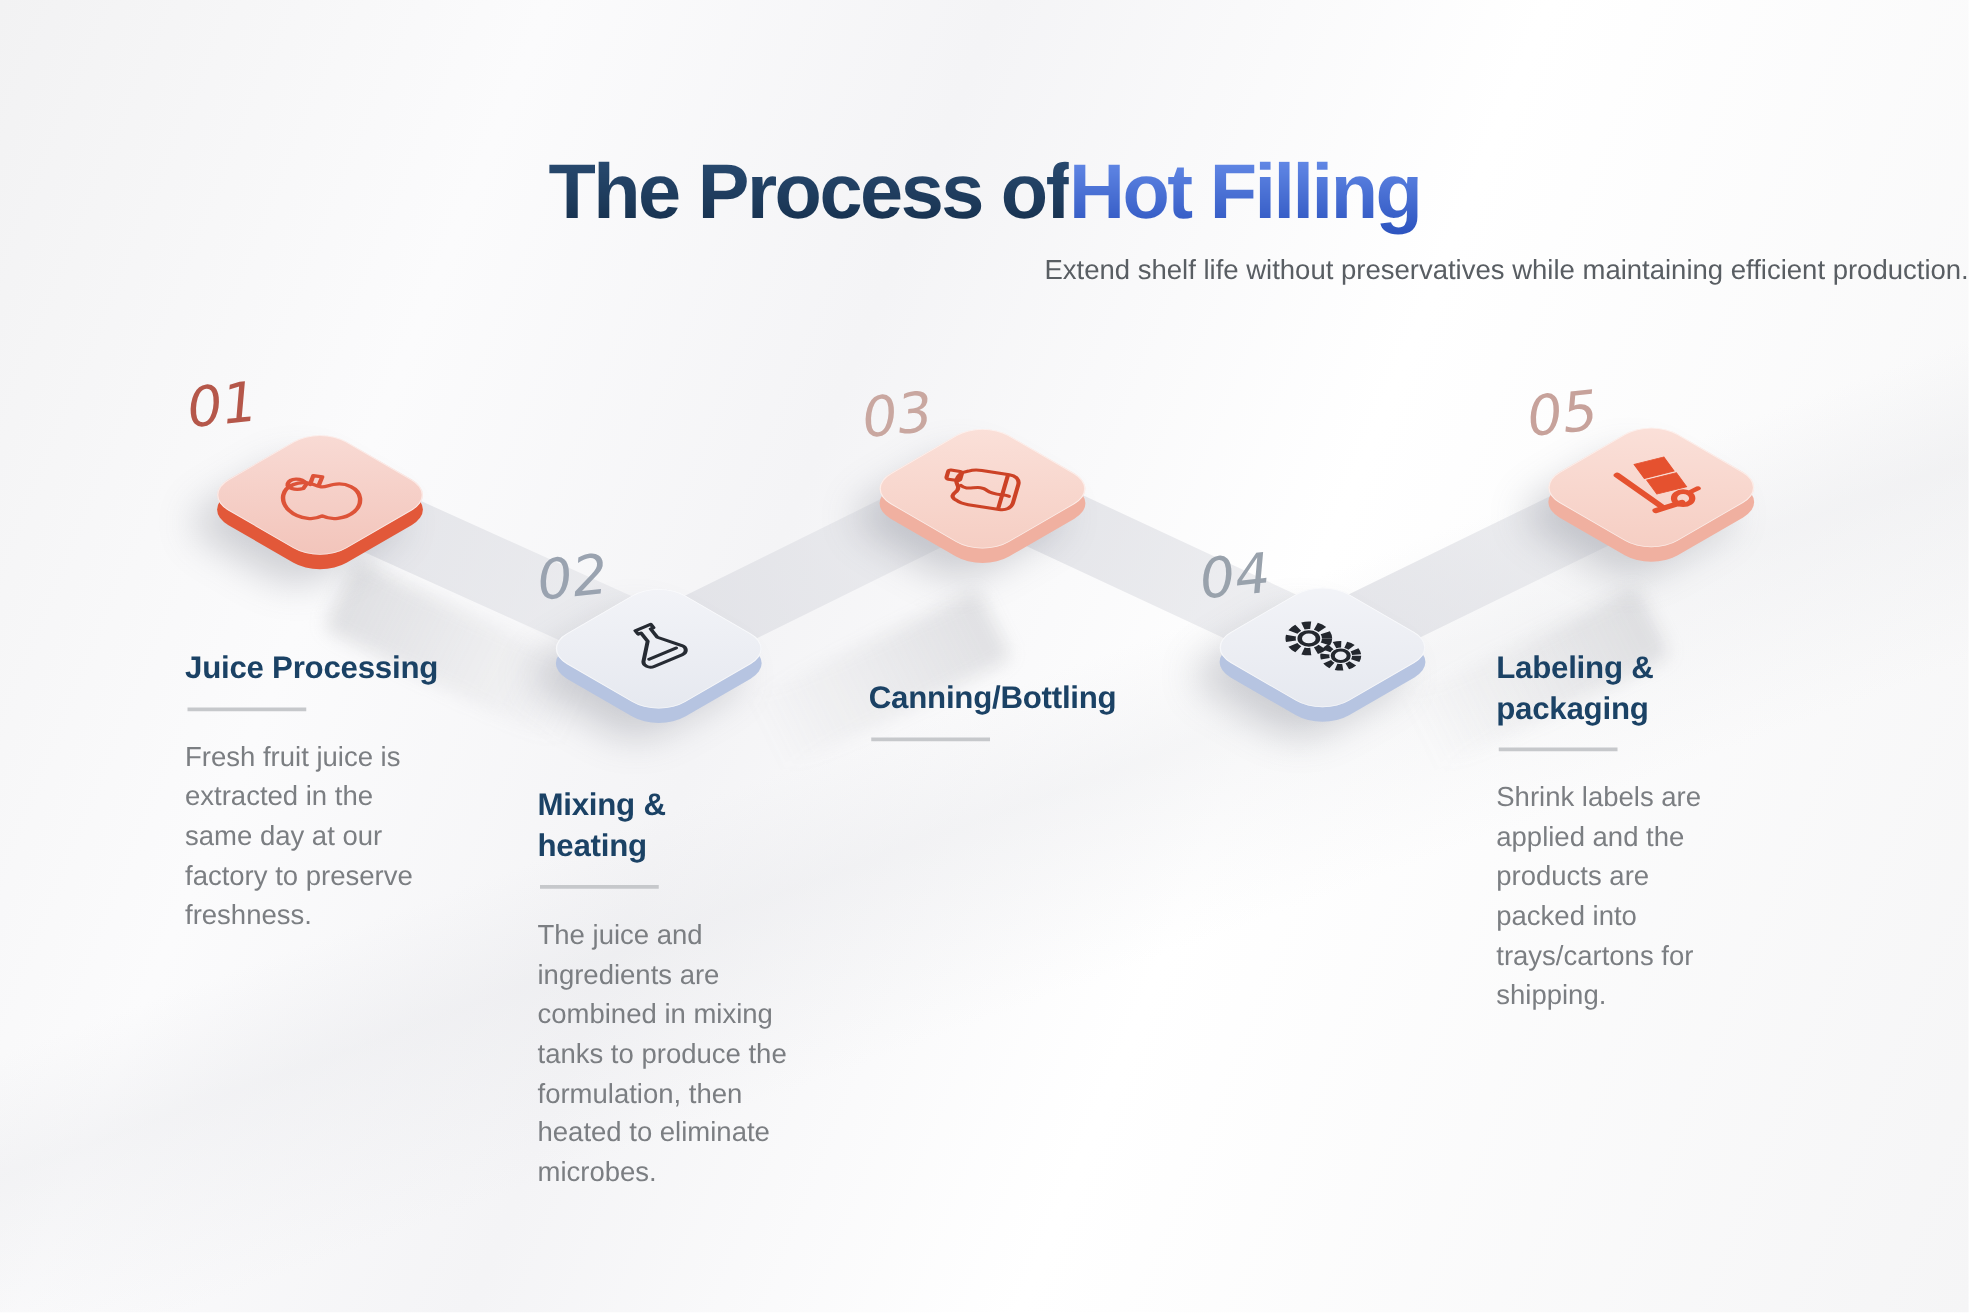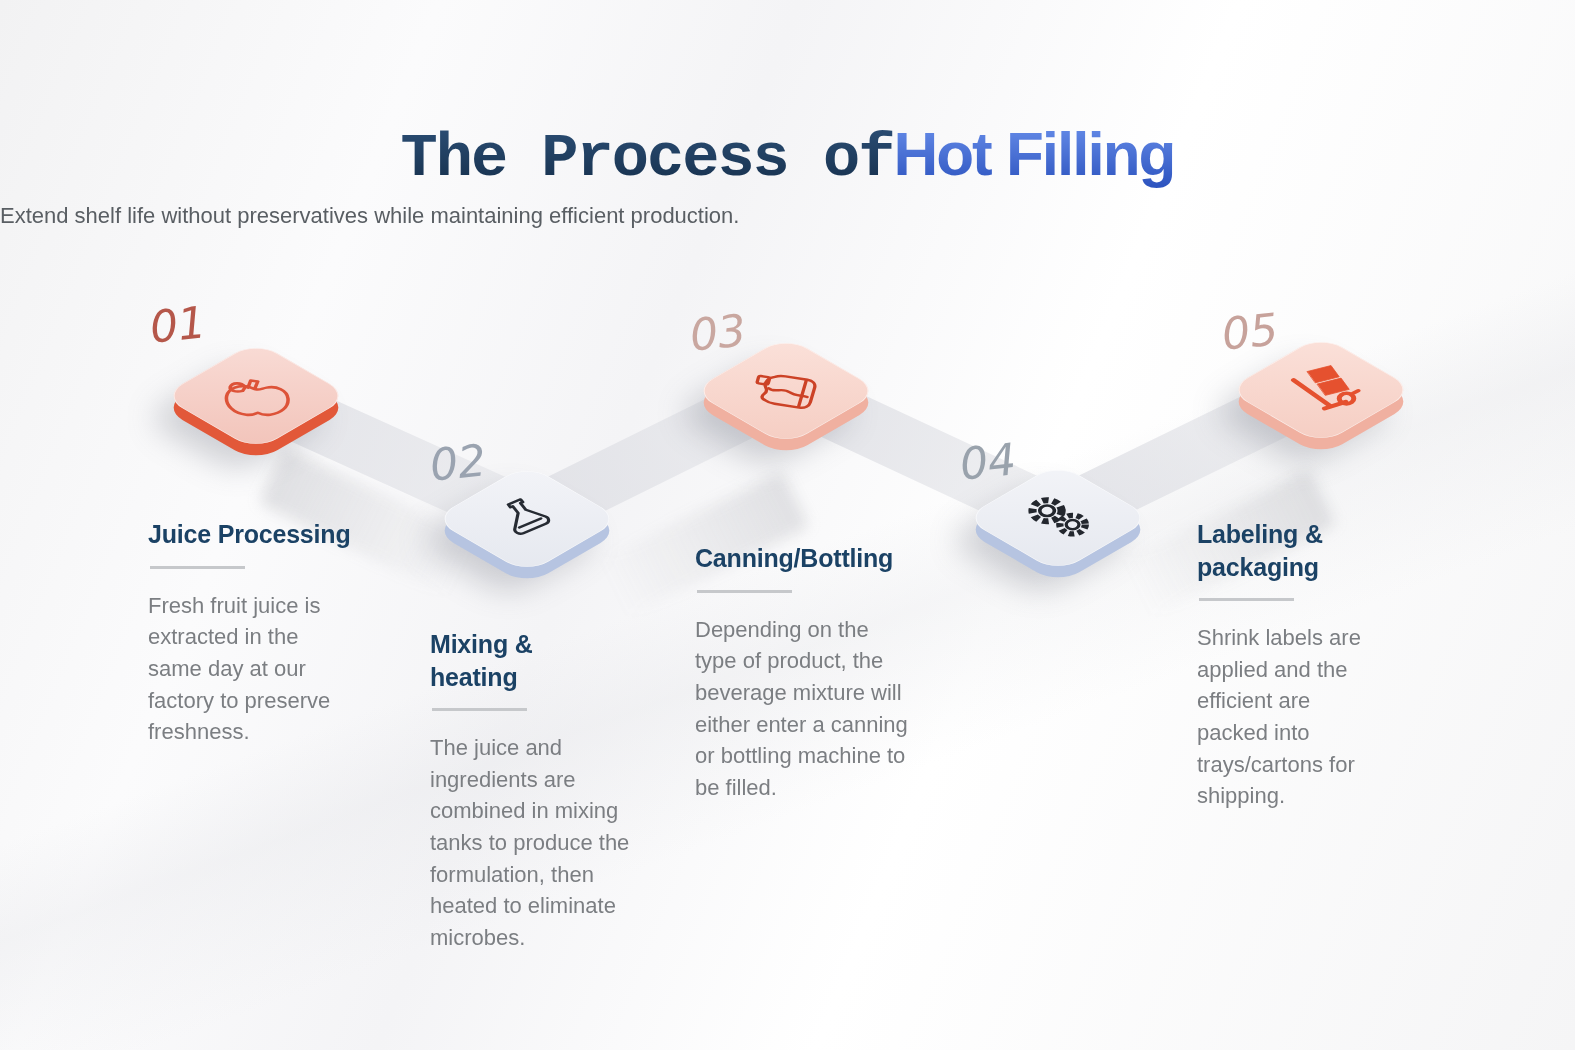--- a/index.html
+++ b/index.html
@@ -17,24 +17,24 @@
   .logo-name{ display:flex; align-items:center; font-size:46px; font-weight:bold; color:#24409d; letter-spacing:0px; line-height:1.05; }
   .logo-o{ position:relative; display:inline-block; width:40px; height:40px; border:10px solid #24409d; border-radius:50%; margin-left:3px; }
   .logo-drop{ position:absolute; left:3px; top:2px; width:14px; height:14px;
     background:radial-gradient(circle at 65% 70%, #f6b559 0%, #ea5c12 55%, #df420b 100%);
     border-radius:0 50% 50% 50%; transform:rotate(45deg); }
 
   
   .title{ position:absolute; top:118px; left:0; width:100%; text-align:center;
     font-size:62px; font-weight:bold; letter-spacing:-2px; z-index:9; }
   .title-navy{ background:linear-gradient(180deg,#2c4f76 0%, #16304d 90%);
-    -webkit-background-clip:text; background-clip:text; color:transparent; display:inline-block;font-family:Liberation Mono, monospace; }
+    -webkit-background-clip:text; background-clip:text; color:transparent; display:inline-block; }
   .title-blue{ background:linear-gradient(180deg,#6b91ec 0%, #2e55c0 95%);
     -webkit-background-clip:text; background-clip:text; color:transparent; display:inline-block; }
-  .subtitle{ position:absolute; top:203px; left:0; width:100%; text-align:left;
+  .subtitle{ position:absolute; top:203px; left:0; width:100%; text-align:right;
     font-size:22px; color:#595e63; z-index:9; }
 
   
   .band{ position:absolute; height:56px; border-radius:6px; z-index:2;
     background:linear-gradient(90deg, rgba(219,220,226,0.75), rgba(228,229,233,0.55)); }
   .cast{ position:absolute; height:62px; z-index:1; border-radius:8px; filter:blur(7px); }
   .cast-right{ background:linear-gradient(90deg, rgba(125,127,136,0.22), rgba(125,127,136,0) 85%); transform-origin:left center; }
   .cast-left { background:linear-gradient(270deg, rgba(125,127,136,0.20), rgba(125,127,136,0) 85%); transform-origin:right center; }
 
   
@@ -169,23 +169,22 @@
 
   <div class="col" style="left:148px; top:518px; width:210px;">
     <h3>Juice Processing</h3>
     <div class="rule"></div>
     <p>Fresh fruit juice is extracted in the same day at our factory to preserve freshness.</p>
   </div>
 
   <div class="col" style="left:695px; top:518px; width:220px;margin-top:24px;">
     <h3>Canning/Bottling</h3>
     <div class="rule"></div>
-    <p>Depending on the type of product, the beverage mixture will either enter a canning or bottling machine to be filled.</p>
   </div>
 
 
   <div class="col" style="left:1197px; top:518px; width:190px;">
     <h3 style="max-width:140px;">Labeling &amp; packaging</h3>
     <div class="rule"></div>
-    <p>Shrink labels are applied and the efficient are packed into trays/cartons for shipping.</p>
+    <p>Shrink labels are applied and the products are packed into trays/cartons for shipping.</p>
   </div>
 
 </div>
 
 </body></html>

